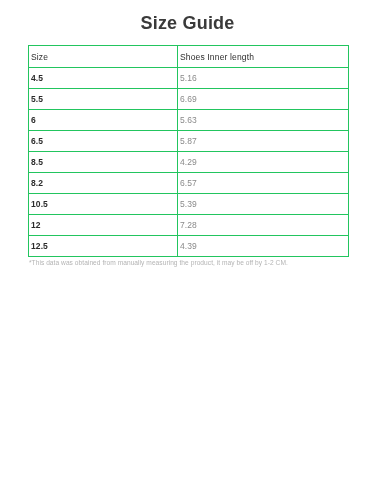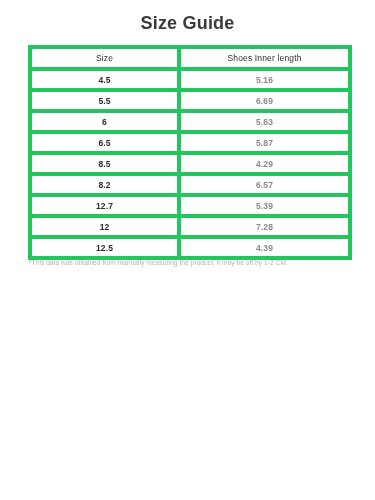--- a/index.html
+++ b/index.html
@@ -41,43 +41,43 @@
   table.size-table {
     width: 320px;
     border-collapse: collapse;
     table-layout: fixed;
     background: #ffffff;
   }
   table.size-table col.col-size { width: 149px; }
   table.size-table col.col-len  { width: 171px; }
   table.size-table th,
   table.size-table td {
-    border: 4px solid #22c55e;
-    text-align: center;
+    border: 1px solid #22c55e;
+    text-align: left;
     vertical-align: middle;
     height: 21px;
     padding: 0 2px;
     box-sizing: border-box;
   }
   table.size-table th {
     font-size: 8.5px;
     font-weight: normal;
     color: #2e2e2e;
     height: 22px;
     letter-spacing: 0.15px;
   }
   table.size-table td.cell-size {
     font-size: 8.5px;
     font-weight: bold;
     color: #2b2b2b;
     letter-spacing: 0.1px;
   }
   table.size-table td.cell-len {
     font-size: 8.5px;
-    font-weight: bold;
+    font-weight: normal;
     color: #8a8a8a;
     letter-spacing: 0.1px;
   }
   .table-note {
     position: absolute;
     top: 258px;
     left: 29px;
     width: 330px;
     font-size: 6.6px;
     color: #b4b4b4;
@@ -124,21 +124,21 @@
         </tr>
         <tr>
           <td class="cell-size">8.5</td>
           <td class="cell-len">4.29</td>
         </tr>
         <tr>
           <td class="cell-size">8.2</td>
           <td class="cell-len">6.57</td>
         </tr>
         <tr>
-          <td class="cell-size">12.7</td>
+          <td class="cell-size">10.5</td>
           <td class="cell-len">5.39</td>
         </tr>
         <tr>
           <td class="cell-size">12</td>
           <td class="cell-len">7.28</td>
         </tr>
         <tr>
           <td class="cell-size">12.5</td>
           <td class="cell-len">4.39</td>
         </tr>

